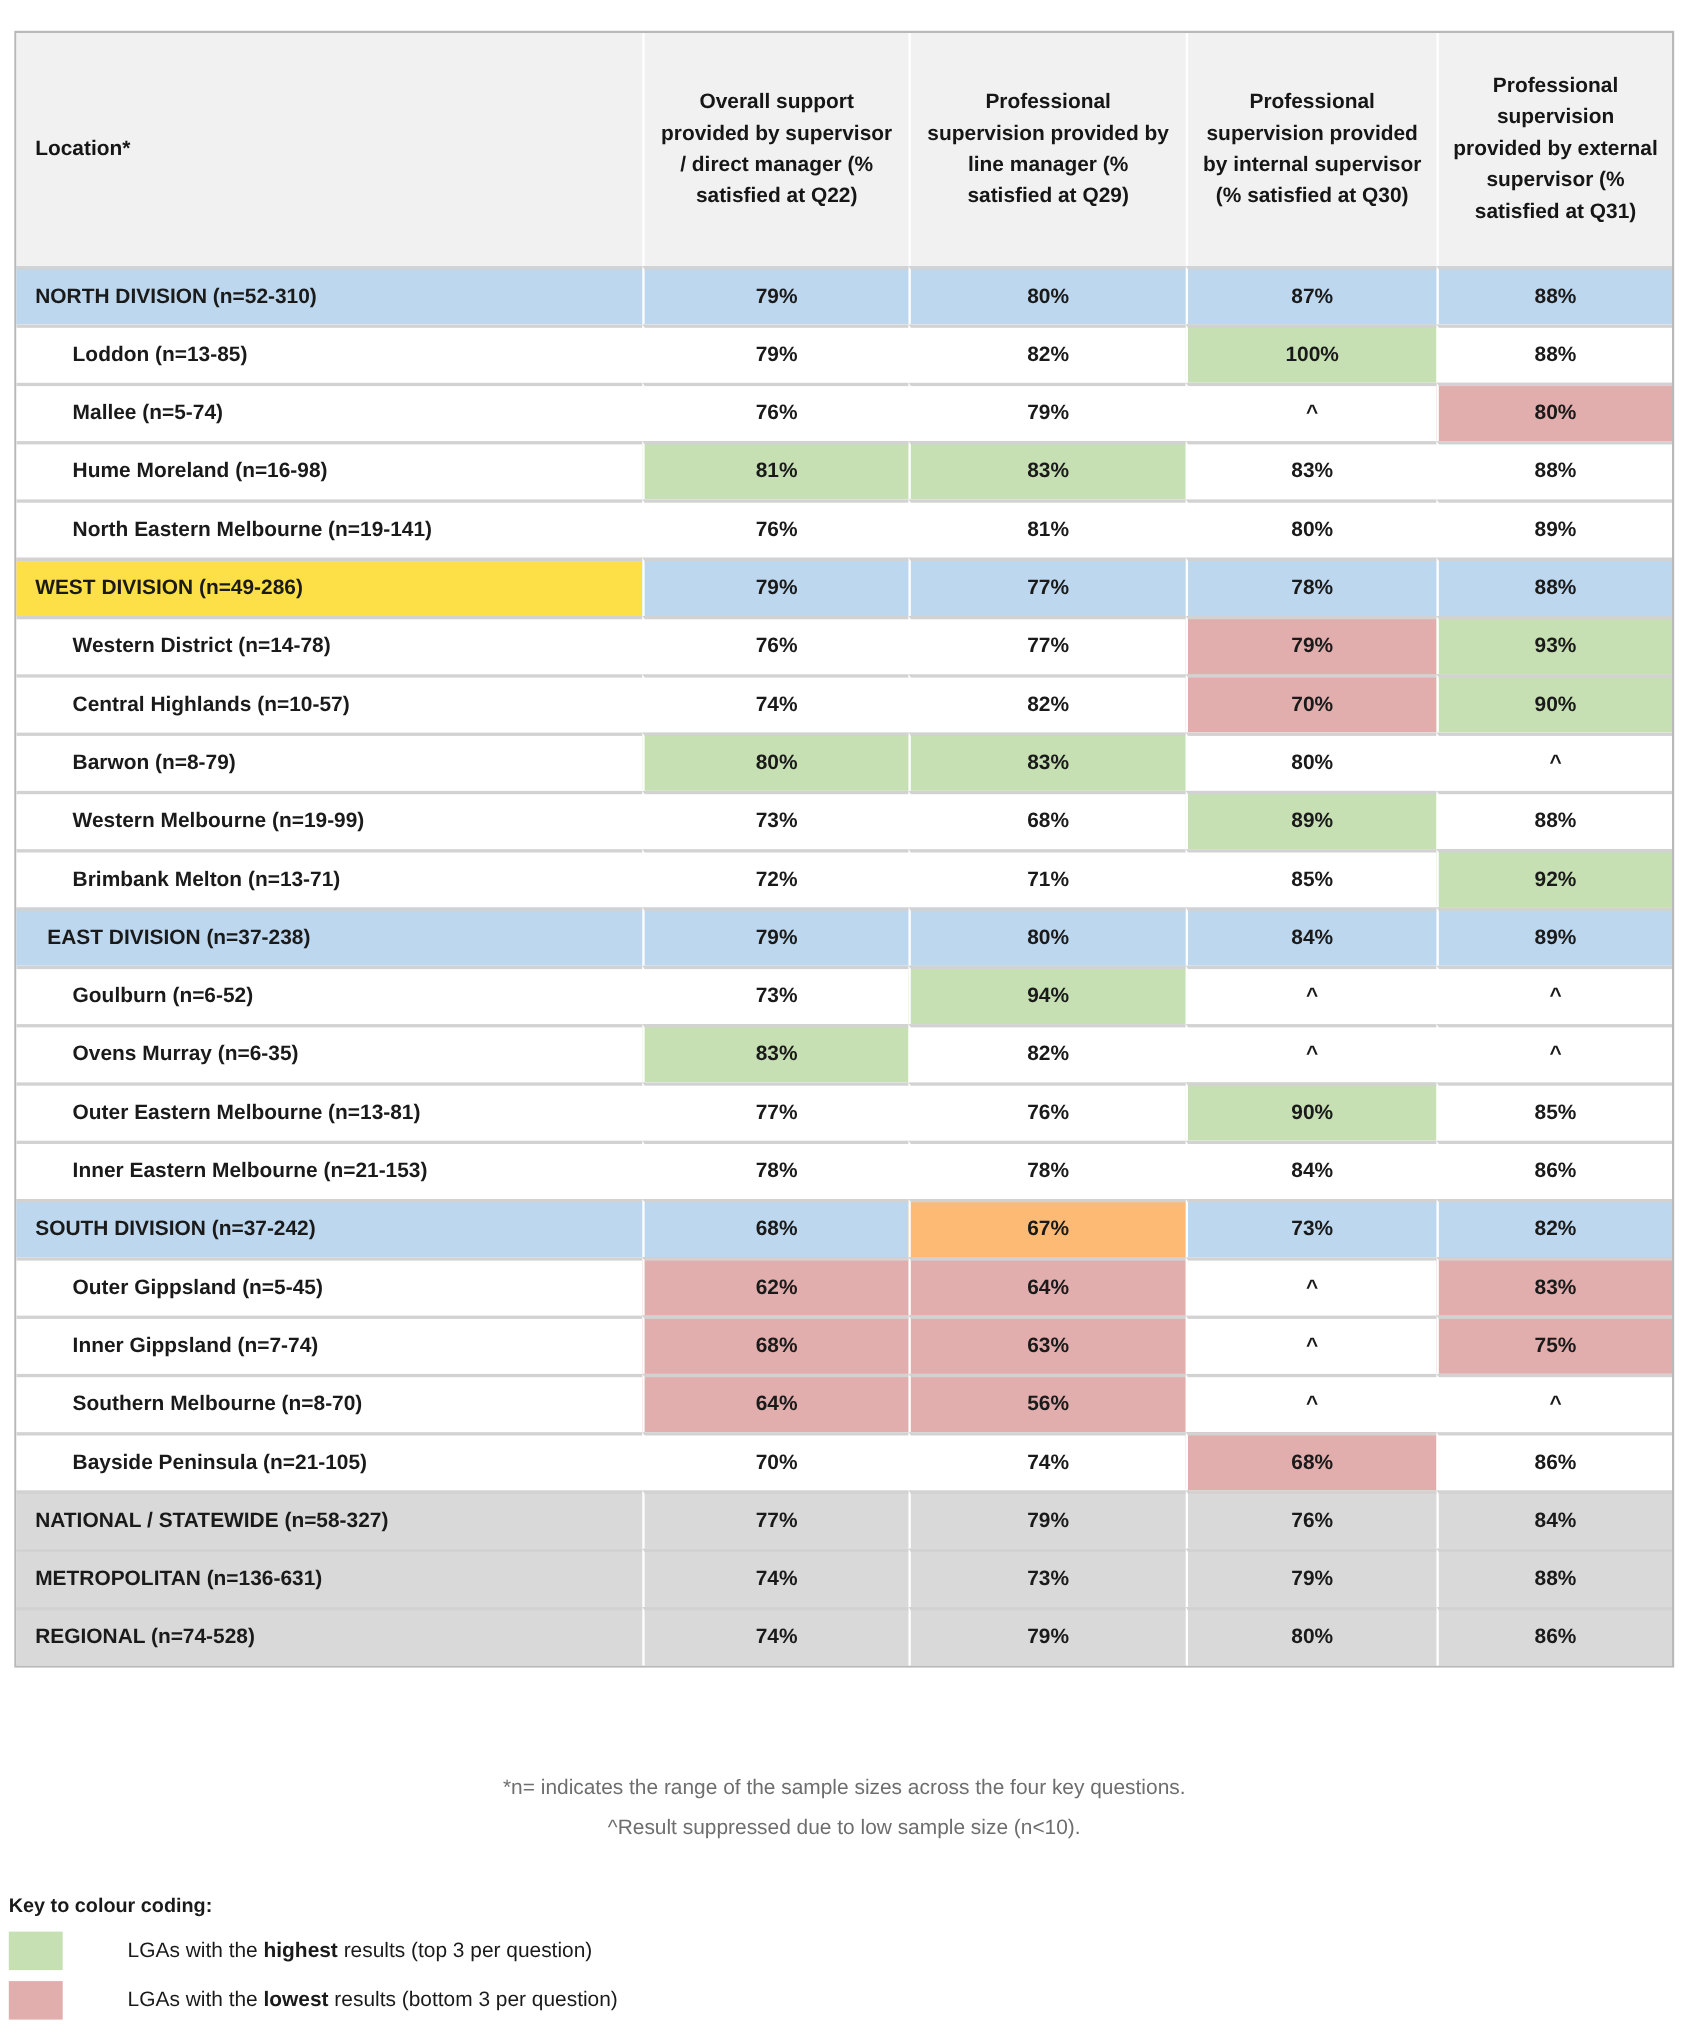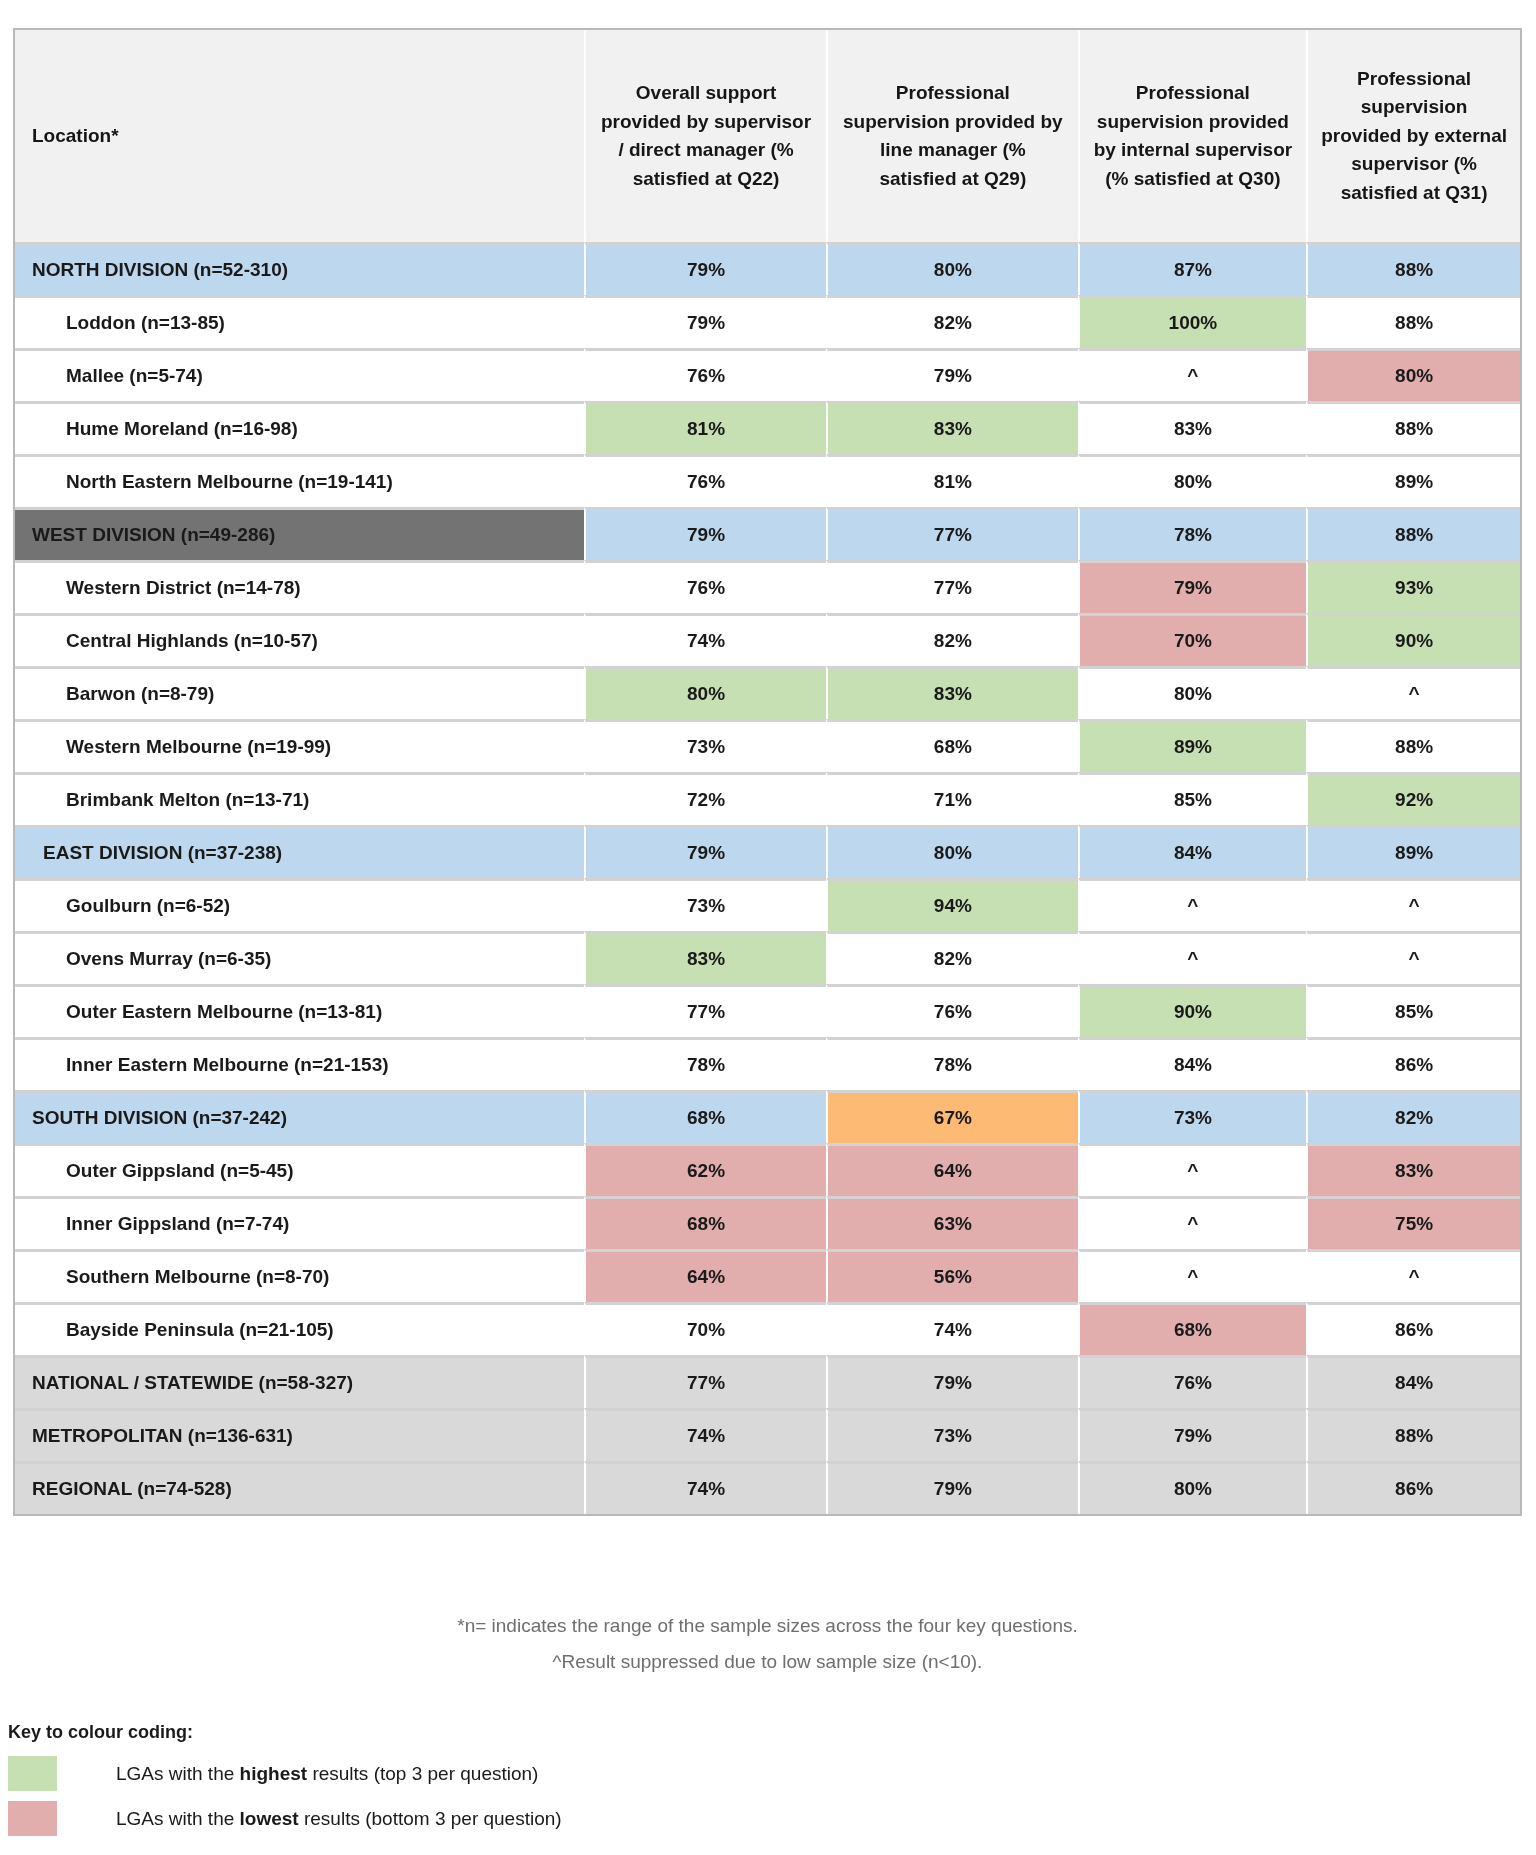--- a/index.html
+++ b/index.html
@@ -89,21 +89,21 @@
           <td class="value" style="background: rgb(255, 255, 255);">88%</td>
         </tr>
         <tr class="lga">
           <td class="label">North Eastern Melbourne (n=19-141)</td>
           <td class="value" style="background: rgb(255, 255, 255);">76%</td>
           <td class="value" style="background: rgb(255, 255, 255);">81%</td>
           <td class="value" style="background: rgb(255, 255, 255);">80%</td>
           <td class="value" style="background: rgb(255, 255, 255);">89%</td>
         </tr>
         <tr class="division">
-          <td class="label" style="background: #737373; margin-left: 24px;">WEST DIVISION (n=49-286)</td>
+          <td class="label" style="background: #fde047; margin-left: 24px;">WEST DIVISION (n=49-286)</td>
           <td class="value" style="background: rgb(189, 215, 238);">79%</td>
           <td class="value" style="background: rgb(189, 215, 238);">77%</td>
           <td class="value" style="background: rgb(189, 215, 238);">78%</td>
           <td class="value" style="background: rgb(189, 215, 238);">88%</td>
         </tr>
         <tr class="lga">
           <td class="label">Western District (n=14-78)</td>
           <td class="value" style="background: rgb(255, 255, 255);">76%</td>
           <td class="value" style="background: rgb(255, 255, 255);">77%</td>
           <td class="value" style="background: rgb(225, 174, 173);">79%</td>

